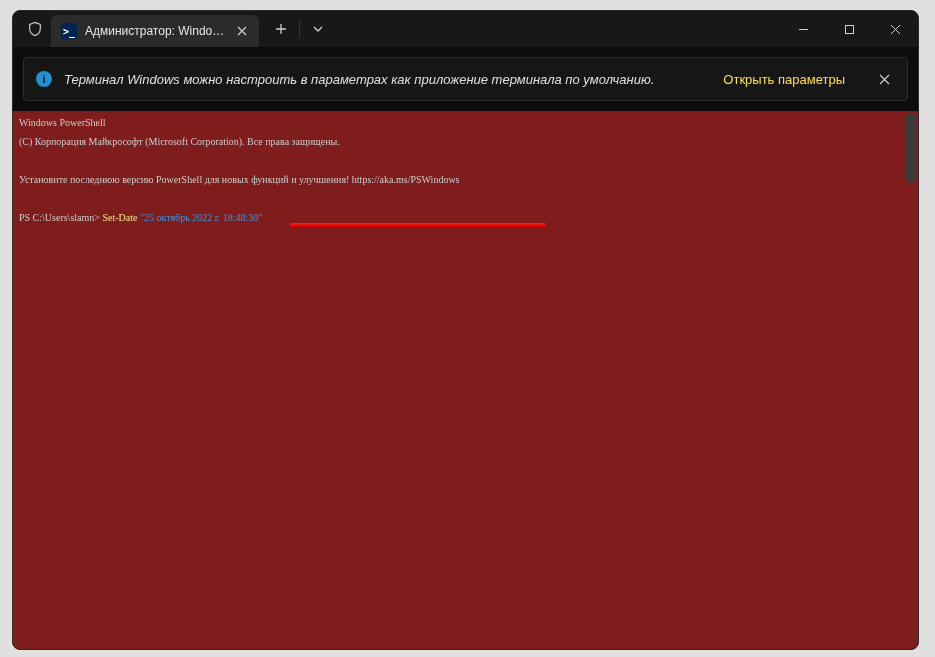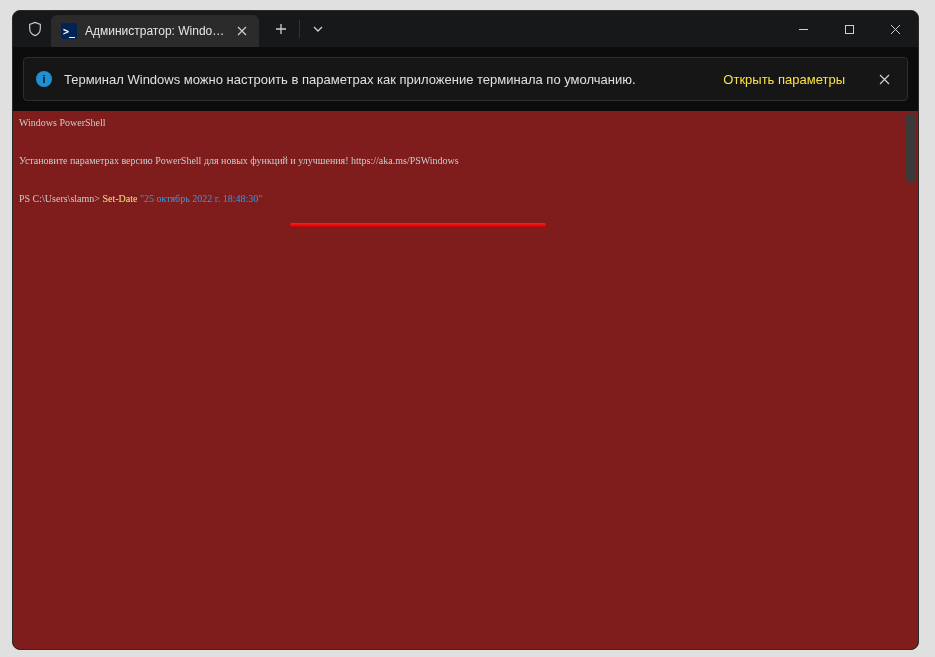--- a/index.html
+++ b/index.html
@@ -89,21 +89,21 @@
     gap: 12px;
     color: #e0e0e0;
     font-size: 13px;
   }
   .info-icon {
     width: 16px; height: 16px; border-radius: 50%;
     background: #1e90d4;
     display: flex; align-items: center; justify-content: center;
     color: #0c0c0c; font-size: 11px; font-weight: 700;
   }
-  .info-text { flex: 1; white-space: nowrap; overflow: hidden; text-overflow: ellipsis; }
+  .info-text { flex: 1; white-space: nowrap; overflow: hidden; text-overflow: ellipsis; font-style: italic; }
   .info-link { color: #fde047; cursor: pointer; white-space: nowrap; }
   .info-close {
     width: 22px; height: 22px;
     display: flex; align-items: center; justify-content: center;
     color: #cfcfcf; font-size: 13px; cursor: pointer;
     margin-left: 16px;
   }
 
   .terminal {
     flex: 1;
@@ -196,20 +196,21 @@
     <div class="info-close">
       <svg width="11" height="11" viewBox="0 0 11 11" stroke="currentColor" stroke-width="1.2">
           <path d="M1 1 L10 10 M10 1 L1 10"></path>
         </svg>
     </div>
   </div>
 
   <div class="terminal">
     <div class="terminal-scroll"></div>
     <div class="content-block">Windows PowerShell</div>
+    <div class="content-block">(C) Корпорация Майкрософт (Microsoft Corporation). Все права защищены.</div>
     <div class="content-block">&nbsp;</div>
-    <div class="content-block">Установите параметрах версию PowerShell для новых функций и улучшения! https://aka.ms/PSWindows</div>
+    <div class="content-block">Установите последнюю версию PowerShell для новых функций и улучшения! https://aka.ms/PSWindows</div>
     <div class="content-block">&nbsp;</div>
     <div class="prompt-line"><span>PS C:\Users\slamn&gt; </span><span class="cmdlet">Set-Date</span><span> </span><span class="string">"25 октябрь 2022 г. 18:48:30"</span></div>
     <div class="underline"></div>
   </div>
 
 </div>
 
 </body></html>

